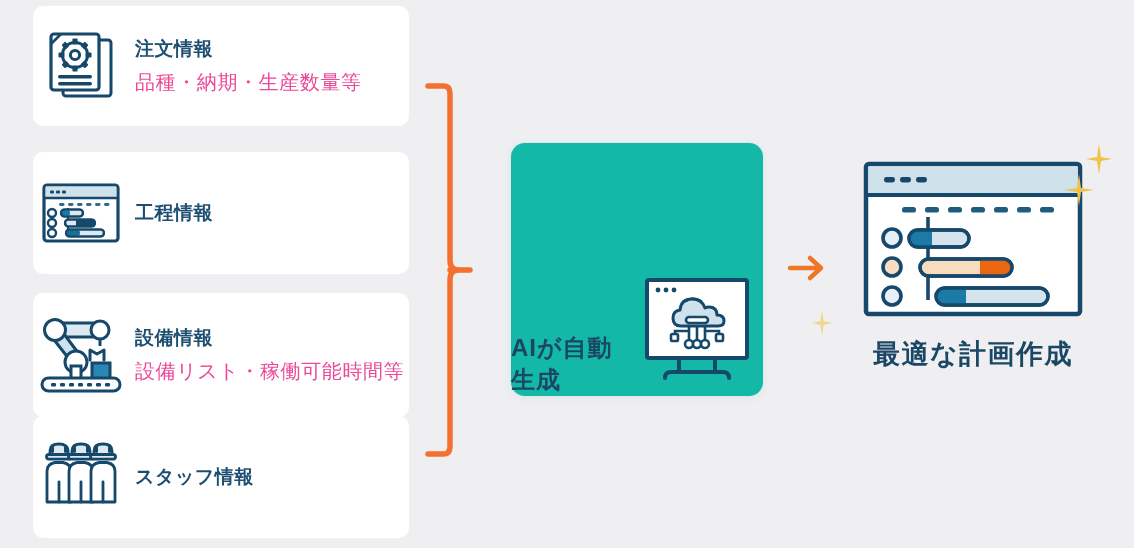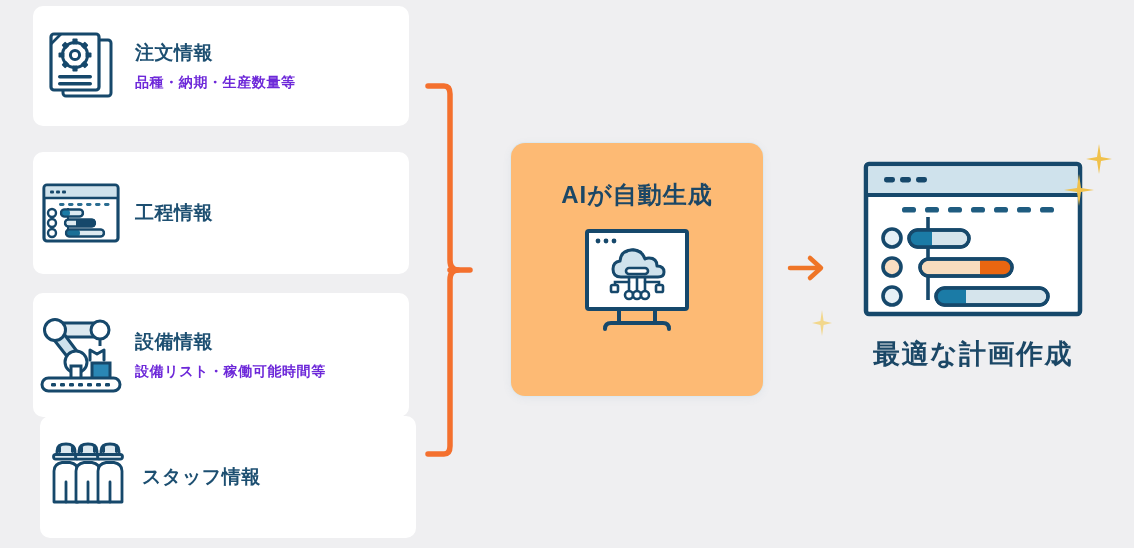--- a/index.html
+++ b/index.html
@@ -28,21 +28,21 @@
     width: 376px;
     background: #ffffff;
     border-radius: 10px;
     display: flex;
     align-items: center;
     box-sizing: border-box;
   }
   .card-1 { top: 6px;   height: 120px; }
   .card-2 { top: 152px; height: 122px; }
   .card-3 { top: 272px; height: 124px; margin-top: 21px; }
-  .card-4 { top: 416px; height: 122px; margin-left: 7px; }
+  .card-4 { top: 416px; height: 122px; }
 
   .card-icon {
     width: 96px;
     min-width: 96px;
     height: 86px;
     display: flex;
     align-items: center;
     justify-content: center;
   }
   .card-text {
@@ -52,50 +52,49 @@
     margin-left: 6px;
   }
   .card-title {
     font-size: 19px;
     font-weight: bold;
     color: #1d4f71;
     letter-spacing: 0.5px;
     line-height: 1.3;
   }
   .card-sub {
-    font-size: 14px;
-    color: #6d28d9;
+    font-size: 20px;
+    color: #ec4899;
     letter-spacing: 0.6px;
     margin-top: 7px;
     line-height: 1.3;
-    font-weight: bold;
   }
 
   
   .bracket {
     position: absolute;
     left: 424px;
     top: 80px;
     width: 64px;
     height: 380px;
   }
 
   
   .ai-panel {
     position: absolute;
     left: 511px;
     top: 143px;
     width: 252px;
     height: 253px;
-    background: #fdba74;
+    background: #14b8a6;
     border-radius: 14px;
     box-shadow: 0 0 0 1px #dce9f0, 0 2px 10px rgba(80,120,150,0.08);
     display: flex;
-    flex-direction: column;
-    align-items: center;
+    flex-direction: row;
+    align-items: flex-end;
   }
   .ai-title {
     margin-top: 36px;
     font-size: 24px;
     font-weight: bold;
     color: #1b4766;
     letter-spacing: 1px;
   }
   .ai-icon {
     margin-top: 16px;

